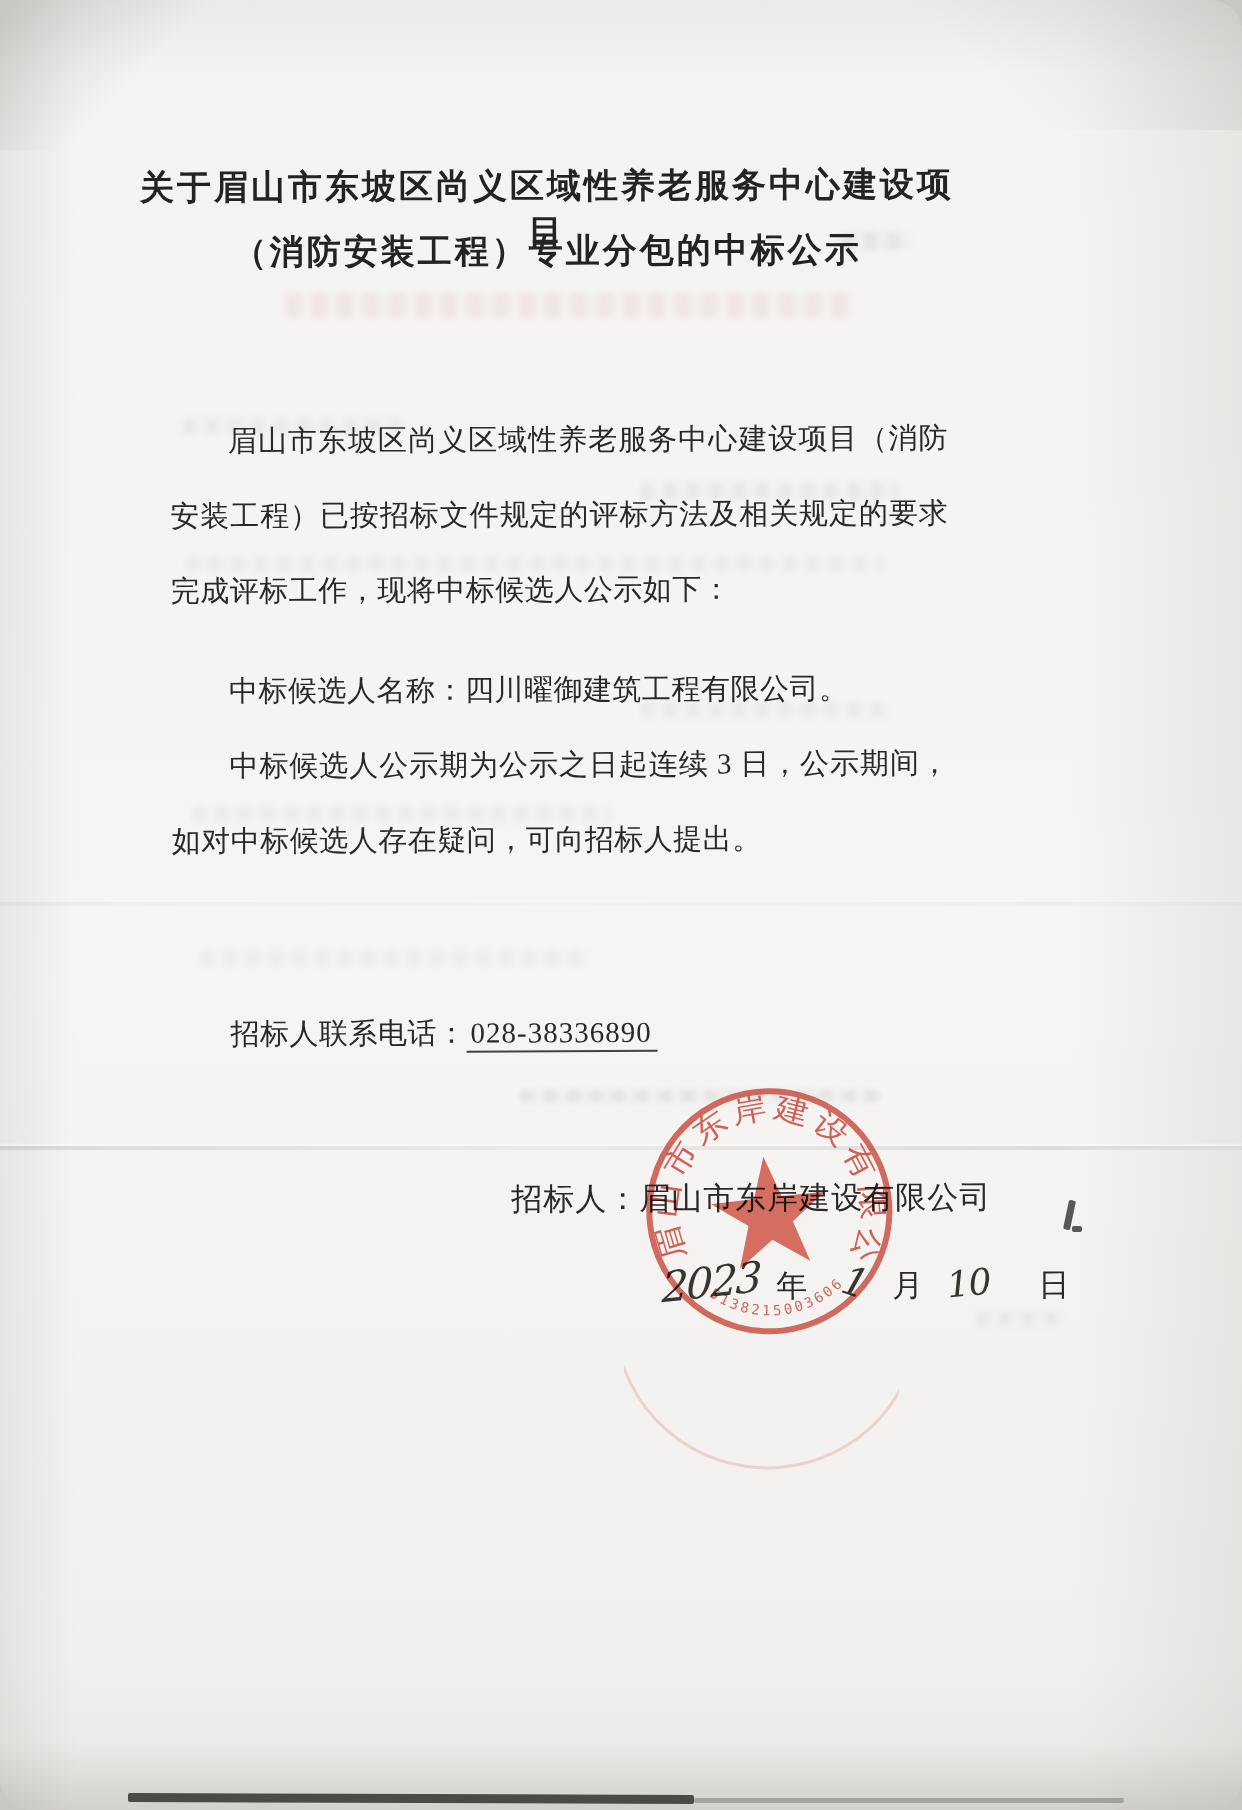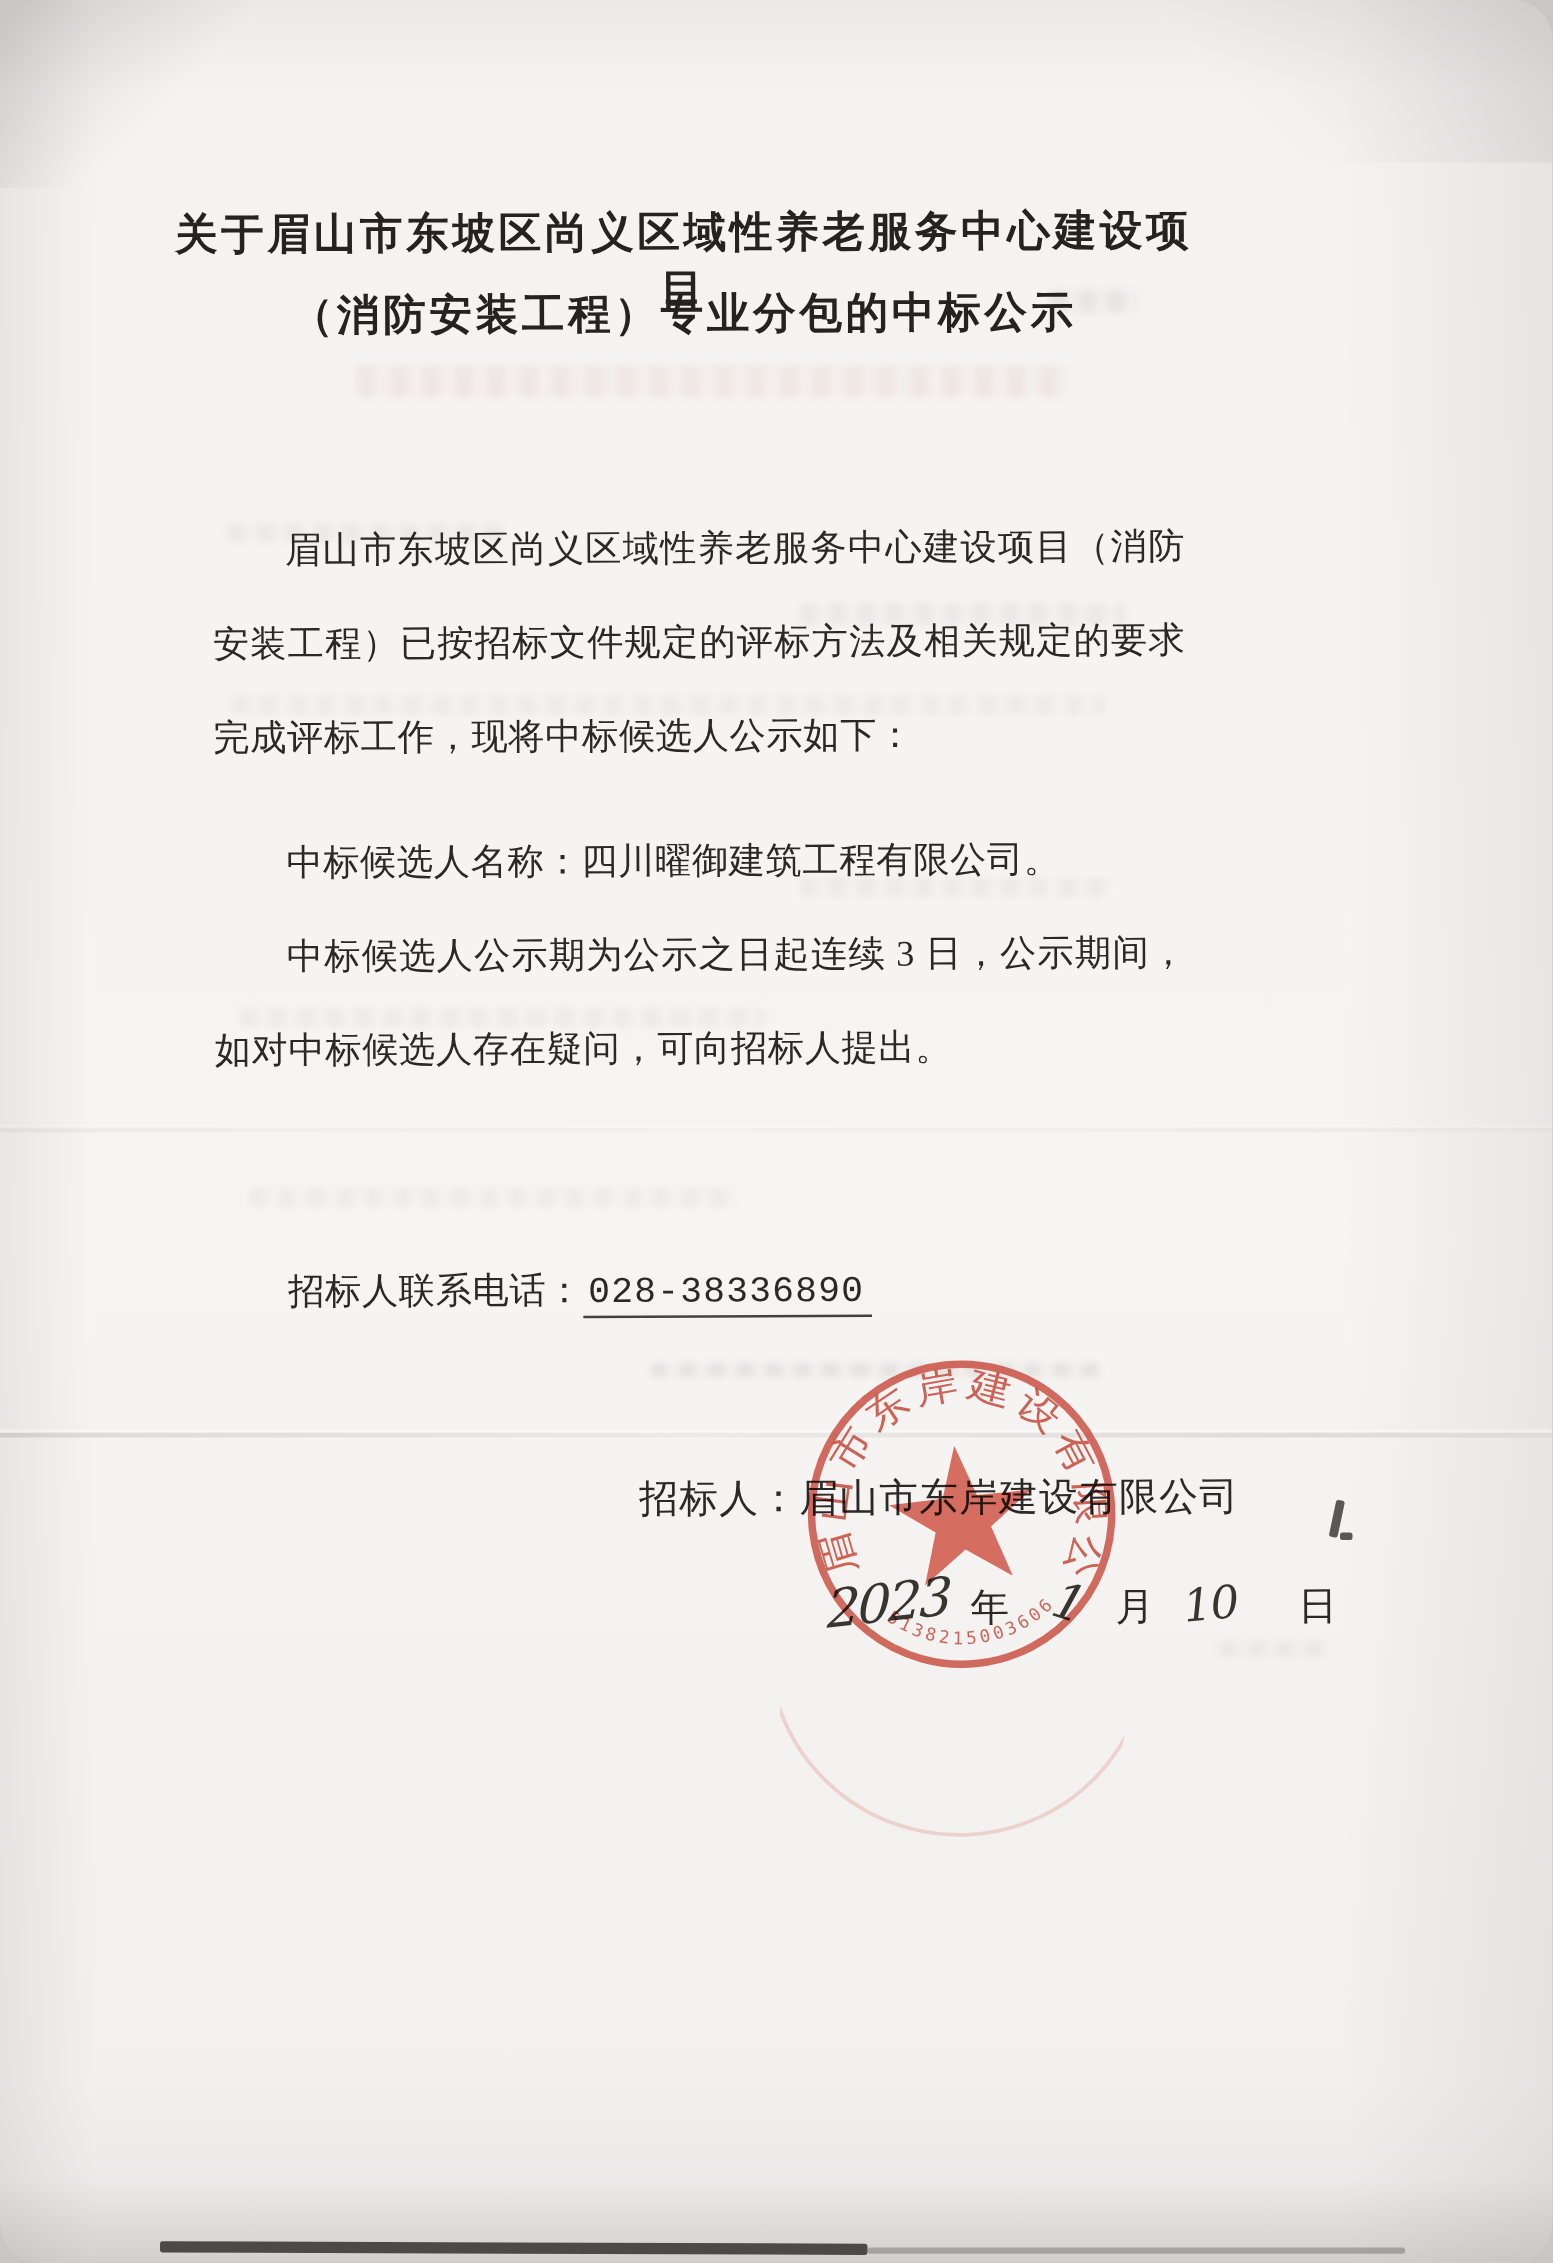--- a/index.html
+++ b/index.html
@@ -44,21 +44,21 @@
     font-size:34px;font-weight:700;letter-spacing:3px;color:#242322;}
   .title.l1{top:163px;}
   .title.l2{top:228px;}
   .para{position:absolute;left:172px;width:778px;font-size:29px;line-height:75px;
     text-align:justify;letter-spacing:.5px;text-indent:2em;color:#2a2927;}
   .p1{top:402px;}
   .p2{top:652px;}
   .p3{top:727px;}
   .phone-line{position:absolute;left:172px;top:995px;width:778px;font-size:29px;line-height:75px;
     letter-spacing:.5px;text-indent:2em;color:#2a2927;}
-  .phone-number{font-family:Liberation Mono, monospace;letter-spacing:1px;
+  .phone-number{font-family:Liberation Serif, serif;letter-spacing:1px;
     border-bottom:2px solid #44423f;padding:0 6px 2px 4px;}
   .signer-line{position:absolute;left:510px;top:1178px;font-size:31px;letter-spacing:1px;color:#2a2927;white-space:nowrap;}
   .date-line{position:absolute;left:660px;top:1258px;height:70px;font-size:31px;color:#2a2927;white-space:nowrap;}
   .date-line .unit{display:inline-block;margin:0 6px;}
   .hand{display:inline-block;font-style:italic;color:#38352f;font-family:"DejaVu Serif",serif;}
   .hand.year{font-size:42px;transform:rotate(-6deg) skewX(-8deg);letter-spacing:-2px;margin-right:2px;}
   .hand.month{font-size:40px;transform:rotate(18deg);margin:0 10px 0 22px;}
   .hand.day{font-size:36px;transform:rotate(-5deg);margin:0 14px 0 10px;letter-spacing:-1px;}
   .date-line .unit.day-u{margin-left:26px;}
   

